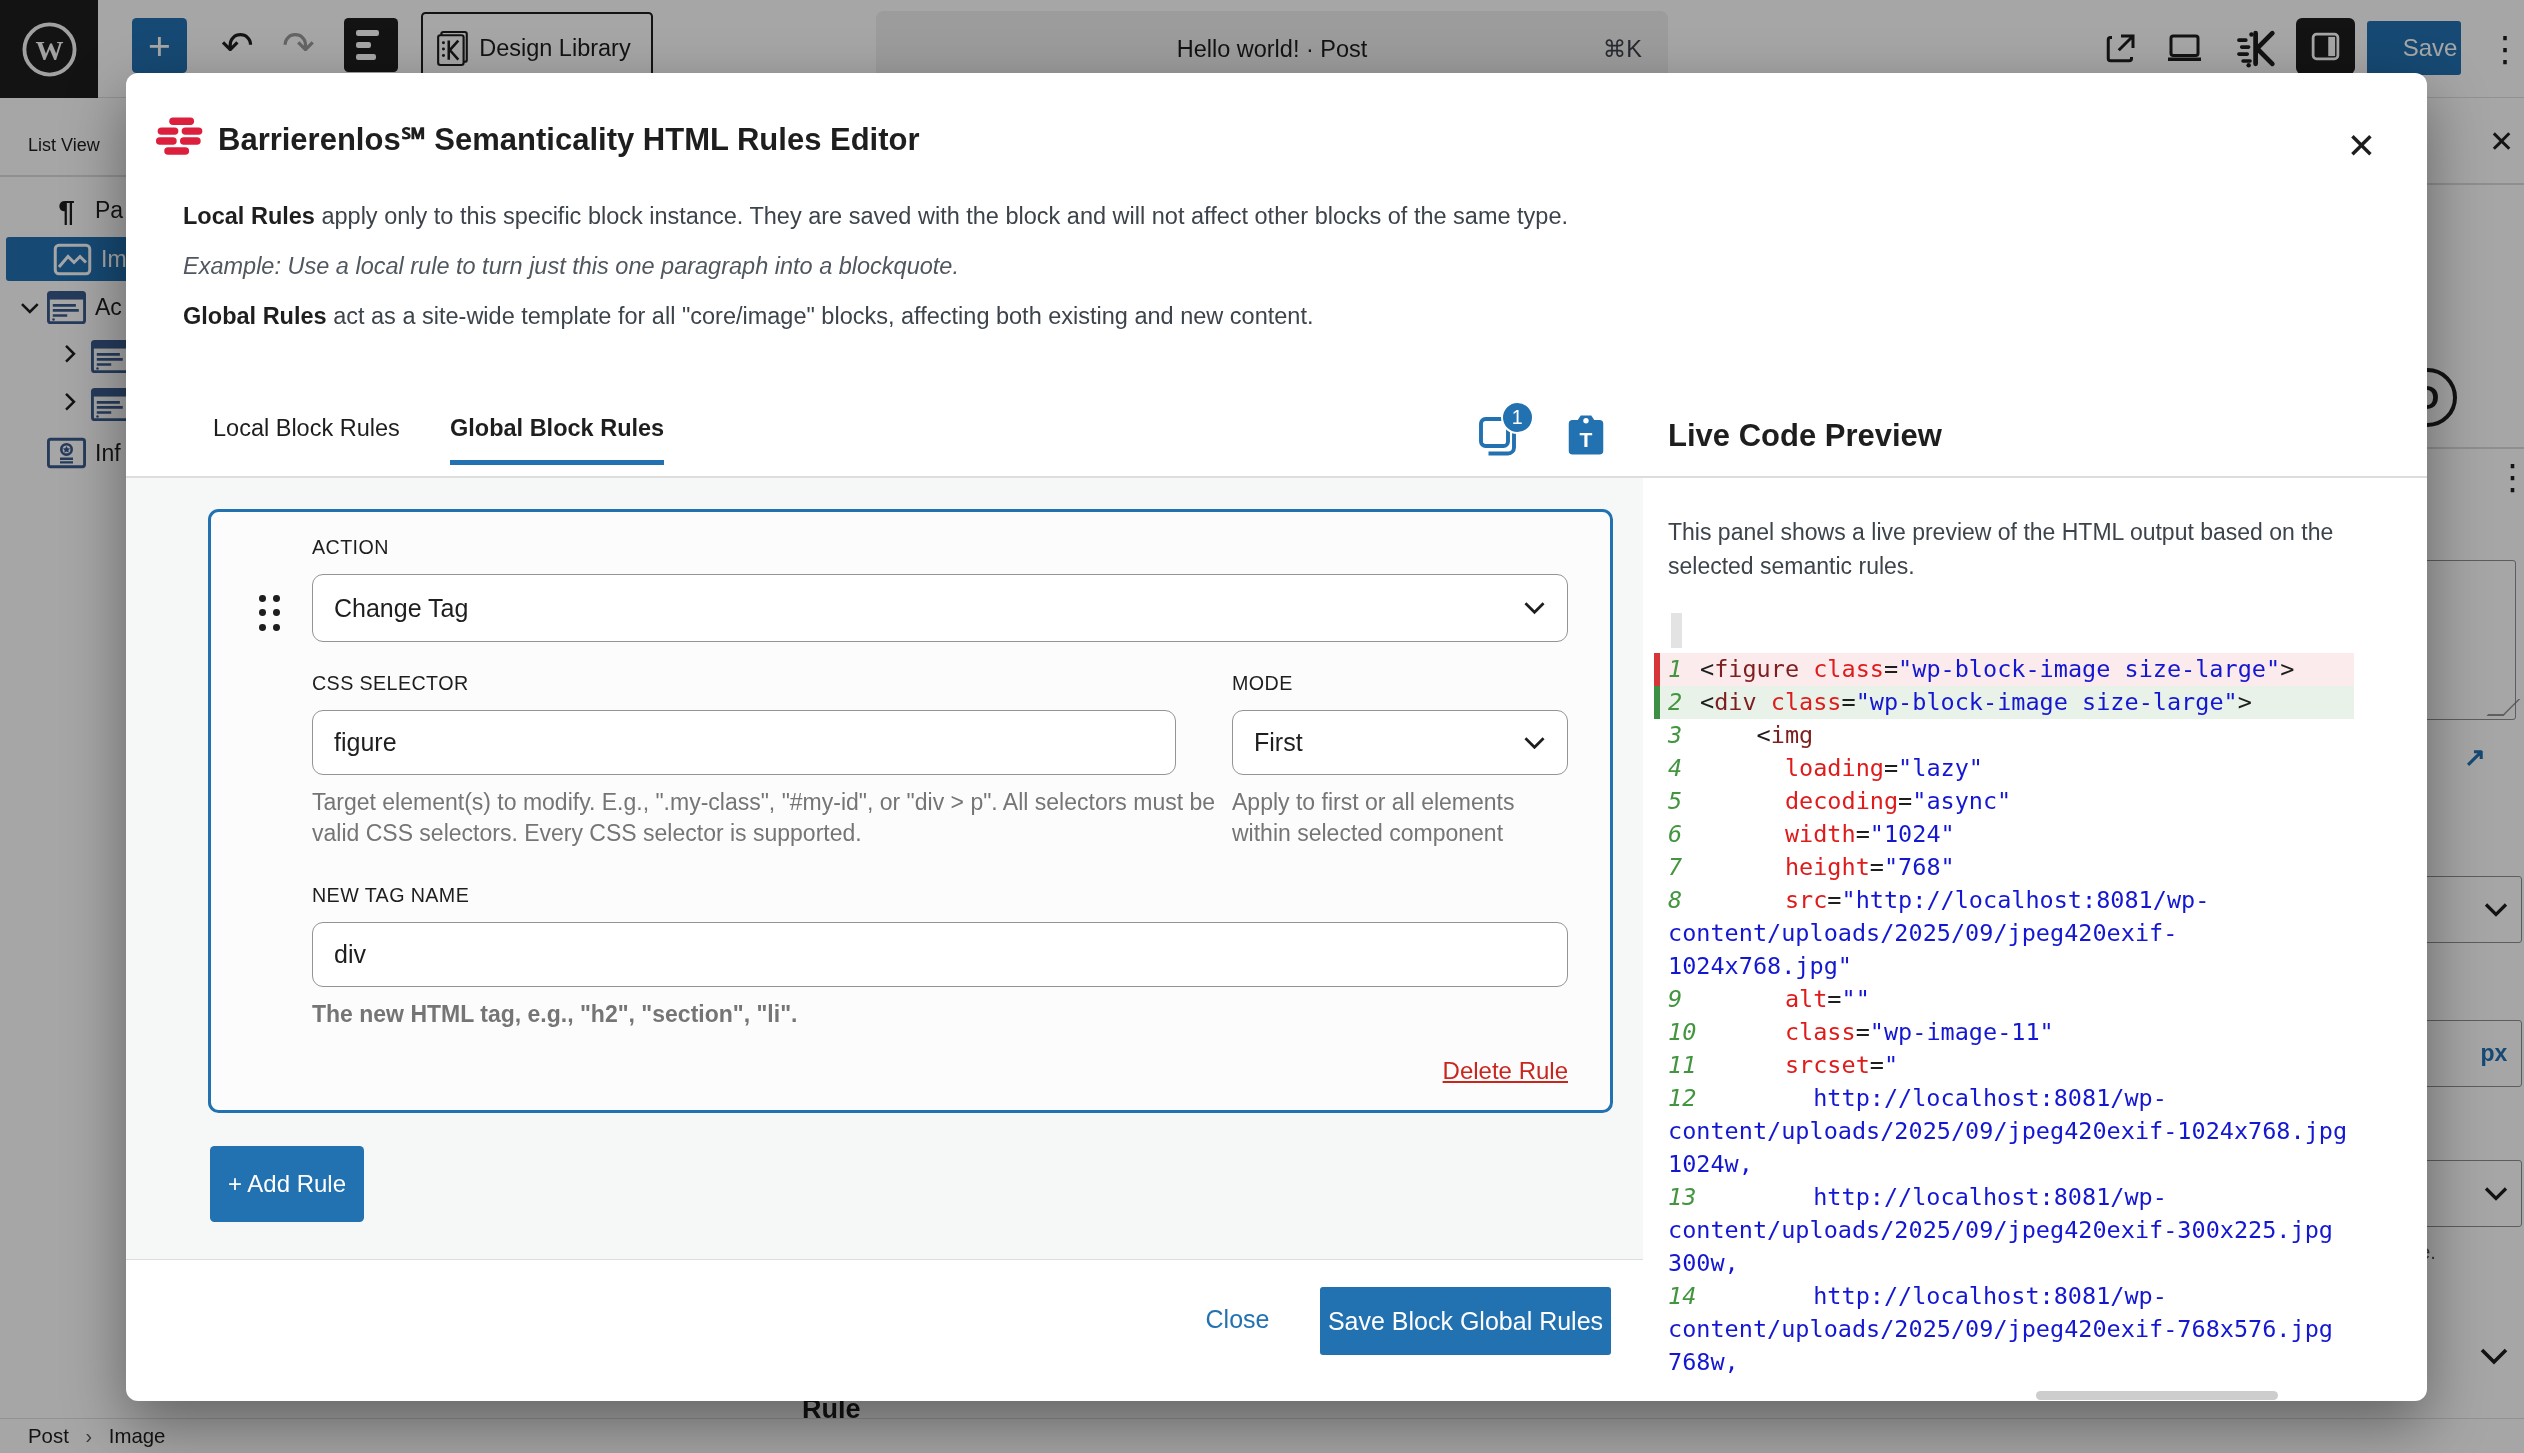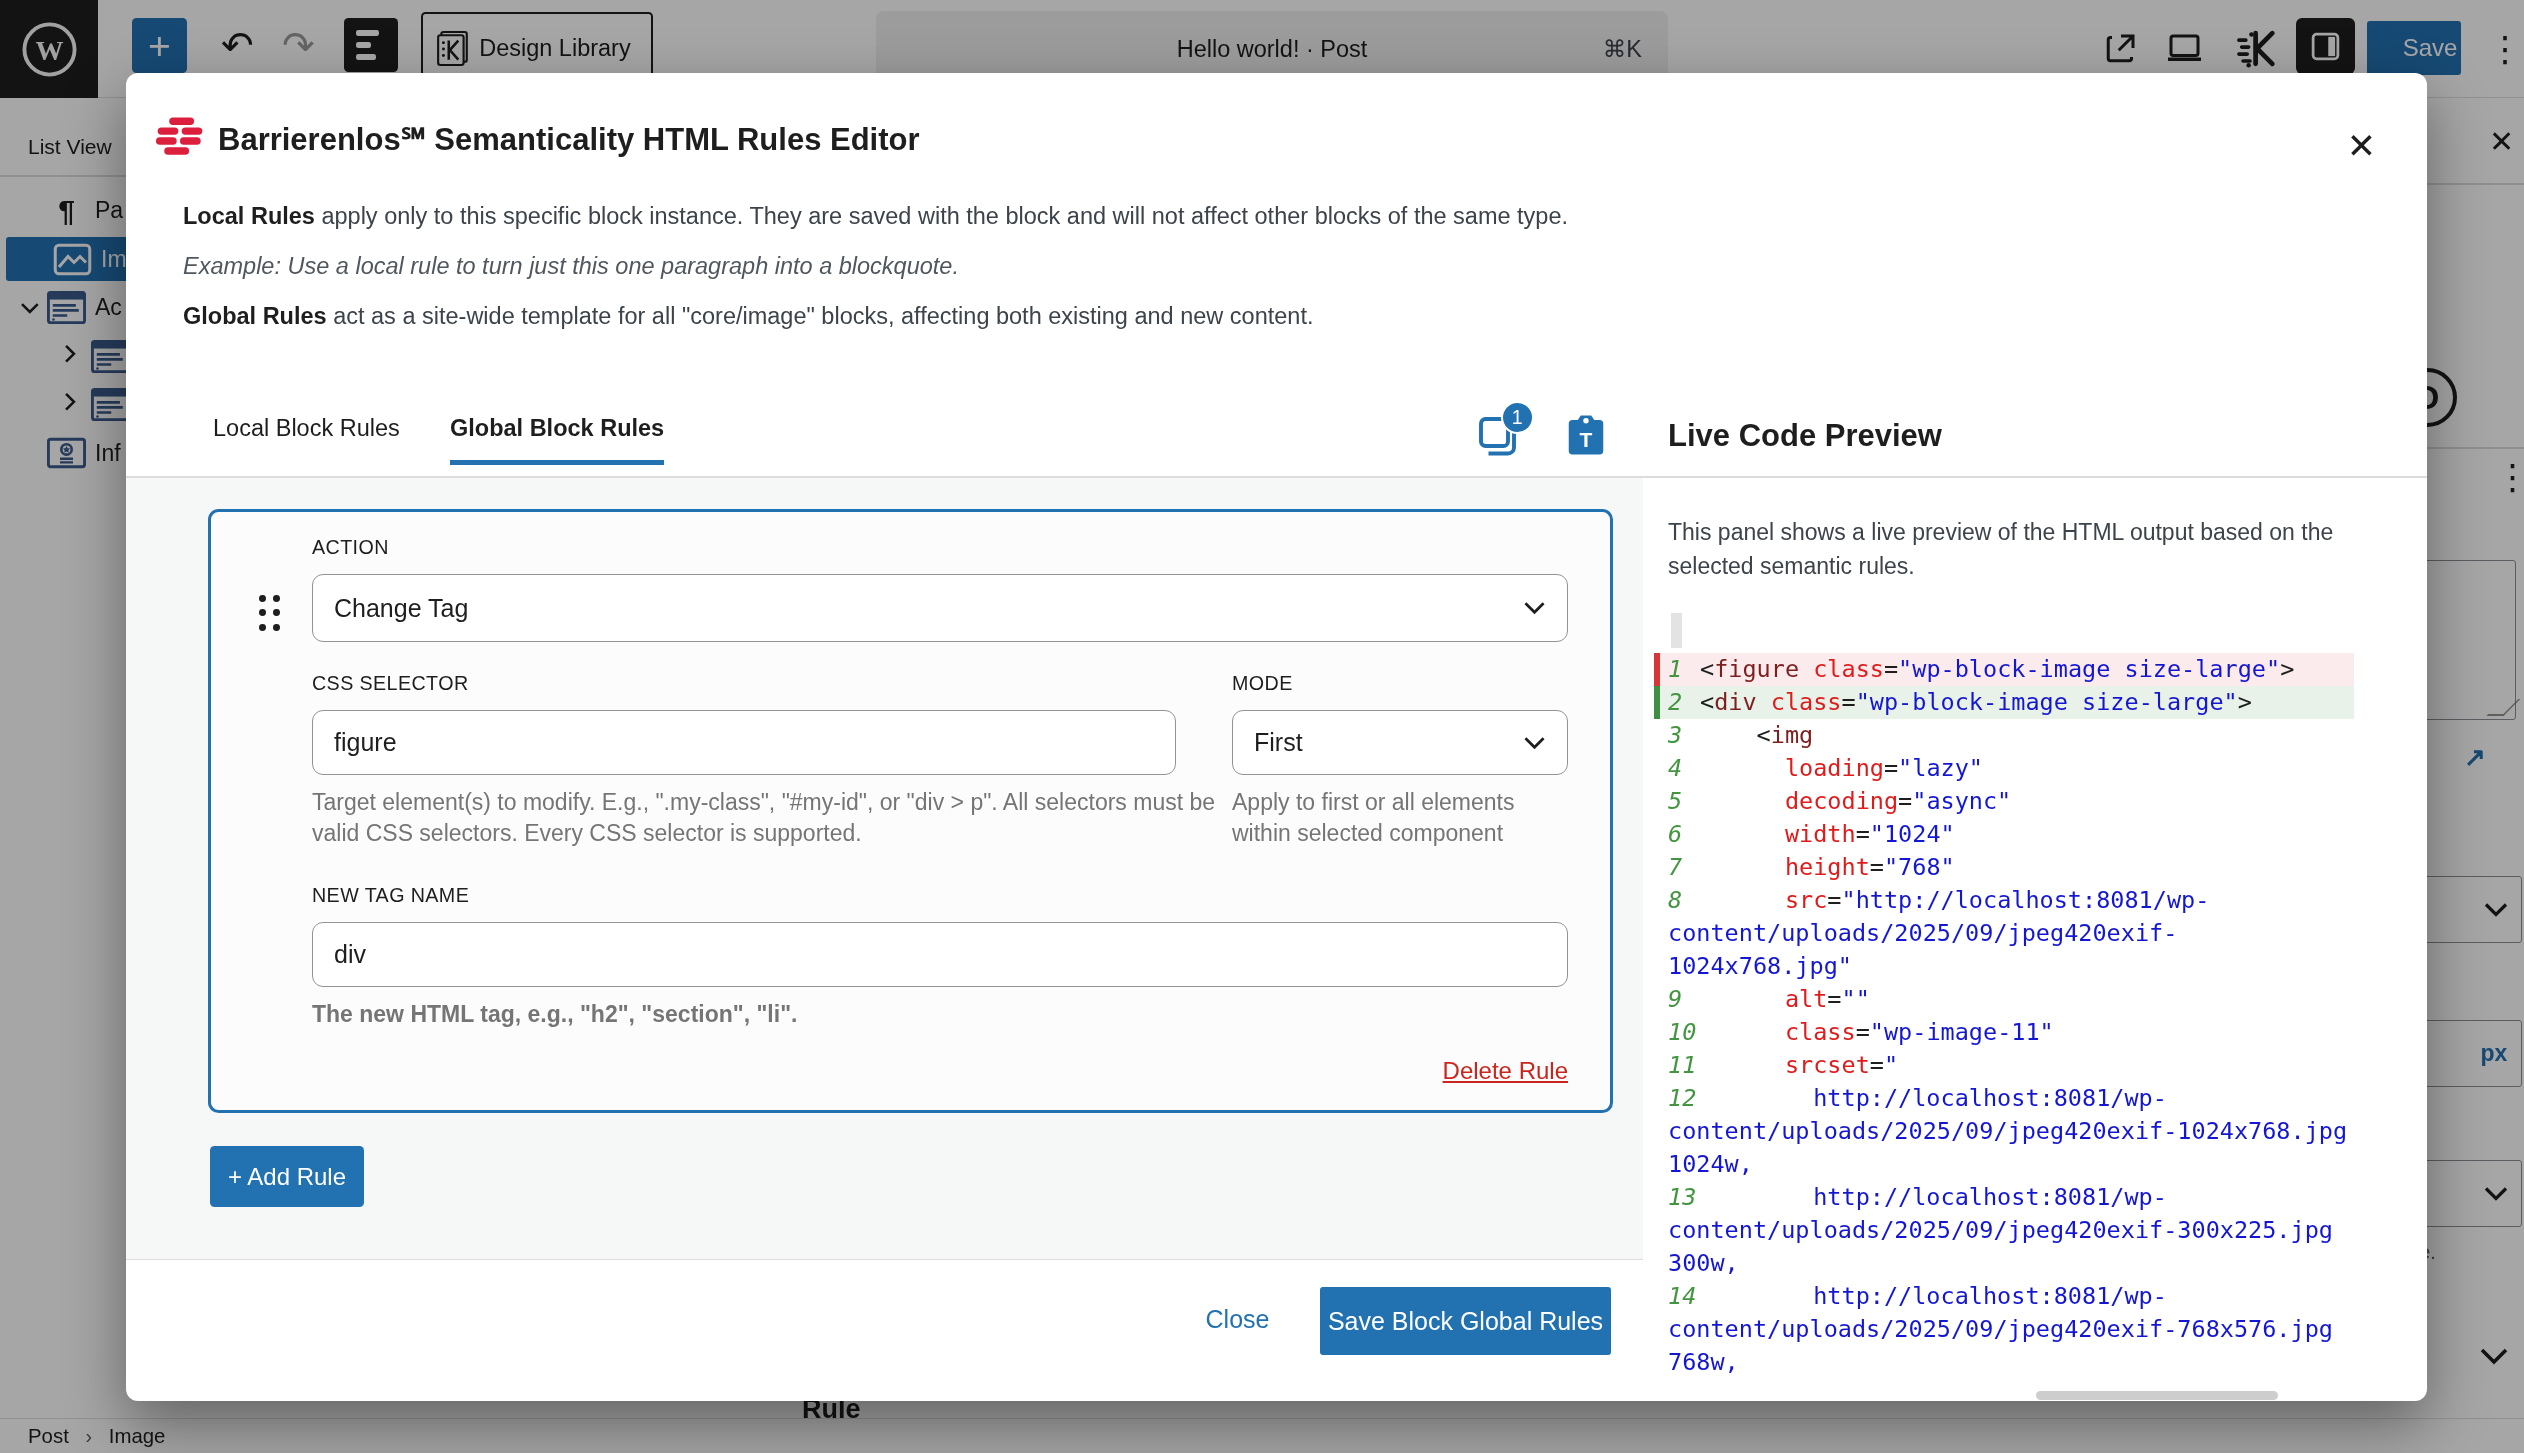--- a/index.html
+++ b/index.html
@@ -18,21 +18,21 @@
   .overview-btn i{display:block;height:5.3px;background:#fff;border-radius:2.3px;}
   .design-lib-btn{left:421px;top:12px;width:232px;height:73px;border:2.3px solid #1e1e1e;border-radius:4.5px;display:flex;align-items:center;gap:10.6px;padding:0 13.6px;font-size:23.5px;color:#1e1e1e;background:transparent;}
   .doc-pill{left:876px;top:10.6px;width:792px;height:77px;background:#f0f0f0;border-radius:7.6px;display:flex;align-items:center;justify-content:center;font-size:23.5px;color:#1e1e1e;}
   .doc-pill .shortcut{position:absolute;right:26px;color:#3c434a;}
   .tb-icon{top:27px;width:42px;height:42px;display:flex;align-items:center;justify-content:center;}
   .toggle-btn{left:2296px;top:18px;width:59px;height:56px;background:#1e1e1e;border-radius:6px;display:flex;align-items:center;justify-content:center;}
   .save-btn{left:2367px;top:21px;width:94px;height:54px;background:#2271b1;color:#fff;border-radius:3px;display:flex;align-items:center;justify-content:center;font-size:24px;padding-left:32px;}
   .kebab{font-size:35px;color:#1e1e1e;letter-spacing:0;line-height:1;}
 
   .sidebar{left:0;top:99px;width:212px;height:1319px;background:#fff;}
-  .lv-header{left:28px;top:36px;font-size:21px;color:#1e1e1e;position:absolute;}
+  .lv-header{left:28px;top:36px;font-size:18px;color:#1e1e1e;position:absolute;}
   .lv-divider{left:0;top:76px;width:212px;height:1.5px;background:#ddd;position:absolute;}
   .tree{position:absolute;left:0;top:85px;width:212px;}
   .tree-row{position:relative;height:44px;margin:4.5px 0;display:flex;align-items:center;font-size:23px;color:#1e1e1e;}
   .tree-row.selected{background:#2271b1;color:#fff;border-radius:3px;margin-left:6px;}
   .tree-chevron{position:absolute;font-size:19.7px;color:#1e1e1e;}
   .tree-ico{position:absolute;width:39px;height:36px;display:flex;align-items:center;justify-content:center;}
   .tree-label{position:absolute;left:95px;white-space:nowrap;}
   .pilcrow{font-size:30px;font-weight:bold;color:#1e1e1e;}
 
   .bottombar{left:0;top:1418px;width:2525px;height:35px;background:#fff;border-top:0.8px solid #e0e0e0;display:flex;align-items:center;padding-left:28px;font-size:20.4px;color:#1e1e1e;gap:16.7px;}
@@ -94,21 +94,21 @@
   .inp-selector{left:186px;top:637px;width:864px;height:65px;}
   .sel-mode{left:1106px;top:637px;width:336px;height:65px;}
   .inp-tag{left:186px;top:849px;width:1256px;height:65px;}
   .ctl input{border:none;outline:none;font:inherit;color:inherit;width:100%;background:transparent;padding:0;}
   .ctl .chev{margin-left:auto;}
   .help{font-size:23px;color:#757575;line-height:31px;}
   .help-selector{left:186px;top:714px;width:916px;}
   .help-mode{left:1106px;top:714px;width:333px;}
   .help-tag{left:186px;top:926px;width:1060px;font-weight:bold;}
   .delete-rule{left:1082px;top:984px;width:360px;text-align:right;font-size:24px;color:#c9261e;text-decoration:underline;}
-  .add-rule-btn{left:84px;top:1073px;width:154px;height:61px;background:#2271b1;color:#fff;border-radius:4.5px;display:flex;align-items:center;justify-content:center;font-size:24px;}
+  .add-rule-btn{left:84px;top:1073px;width:154px;height:76px;background:#2271b1;color:#fff;border-radius:4.5px;display:flex;align-items:center;justify-content:center;font-size:24px;}
 
   .m-footer-close{left:1066px;top:1232px;width:91px;font-size:25px;color:#2271b1;text-align:center;}
   .m-footer-save{left:1194px;top:1214px;width:291px;height:68px;background:#2271b1;color:#fff;border-radius:3px;display:flex;align-items:center;justify-content:center;font-size:25px;}
 
   .preview-desc{left:1542px;top:442px;width:681px;font-size:23px;color:#3c434a;line-height:34px;}
   .code-marker{left:1545px;top:540px;width:11.4px;height:35px;background:#e3e3e3;}
   .code-block{left:1542px;top:580px;width:686px;font-family:"DejaVu Sans Mono",monospace;font-size:23.5px;line-height:33px;}
   .code-line{white-space:pre-wrap;word-break:normal;overflow-wrap:normal;border-left:6px solid transparent;padding-left:7.6px;margin-left:-13.6px;}
   .code-line.removed{background:#fcebed;border-left-color:#d63638;}
   .code-line.added{background:#e9f2e9;border-left-color:#3d8f44;}

